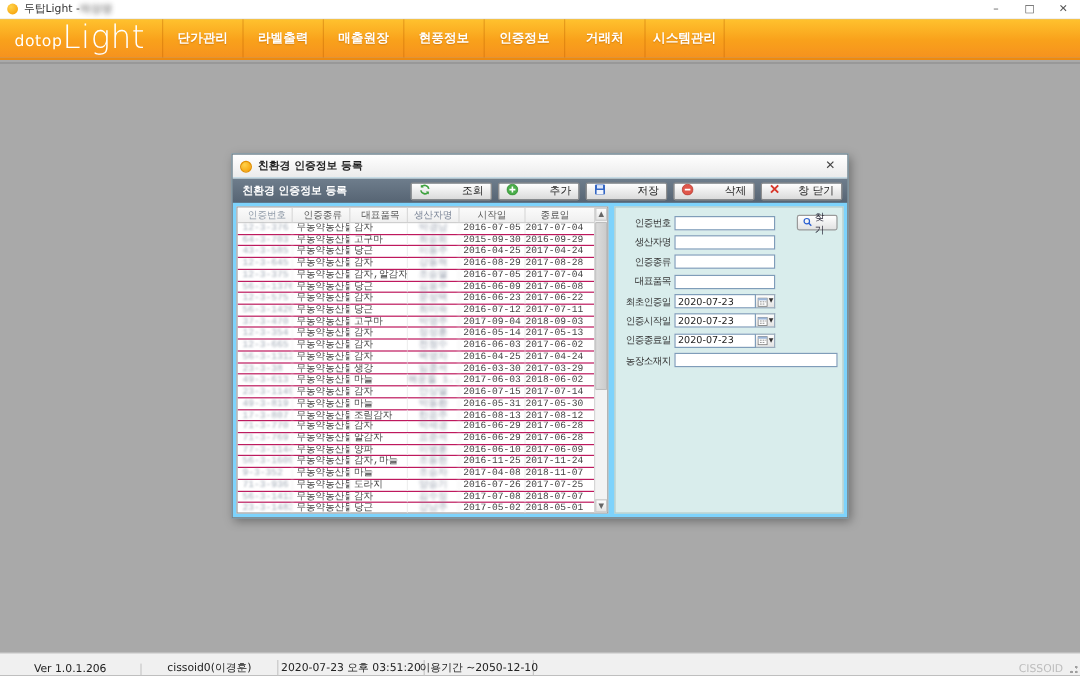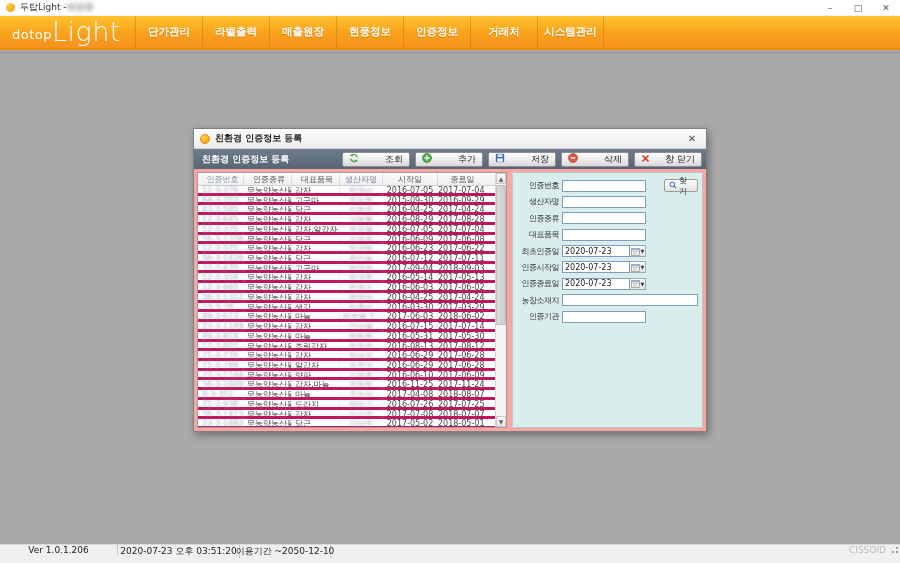--- a/index.html
+++ b/index.html
@@ -27,21 +27,21 @@
   .nav-item { width:67px; display:flex; align-items:center; justify-content:center;
     color:#fff; font-size:10.5px; font-weight:bold; text-shadow:0 1px 1px rgba(170,90,0,.45);
     border-left:1px solid rgba(185,95,0,.35); cursor:pointer; }
   .nav-item:last-child { border-right:1px solid rgba(185,95,0,.35); }
 
   
   .desktop { position:absolute; left:0; top:52px; width:900px; height:492px; background:#a9a9a9; border-top:1px solid #8d8d8d; }
 
   
   .dialog { position:absolute; left:193px; top:128px; width:514px; height:304px;
-    background:#fca5a5; border:1px solid #7f7f7f; box-shadow:2px 3px 8px rgba(0,0,0,.35); }
+    background:#7dd3fc; border:1px solid #7f7f7f; box-shadow:2px 3px 8px rgba(0,0,0,.35); }
   .dlg-titlebar { height:20px; background:linear-gradient(#ffffff,#ebebeb); border-bottom:1px solid #d2d2d2;
     display:flex; align-items:center; padding:0 6px; }
   .dlg-dot { width:10px; height:10px; border-radius:50%; background:radial-gradient(circle at 35% 30%, #ffd24a, #f59a00); border:1px solid #e08f00; margin-right:5px; }
   .dlg-title { font-size:9px; font-weight:bold; color:#222; }
   .dlg-close { margin-left:auto; font-size:10px; color:#444; width:16px; text-align:center; cursor:pointer; }
   .dlg-toolbar { height:20px; background:linear-gradient(#6e7d8c,#57listen6675); background:linear-gradient(#6e7d8c,#566473);
     display:flex; align-items:center; padding:0 4px 0 8px; }
   .dlg-toolbar-label { font-size:9px; font-weight:bold; color:#fff; }
   .tb-buttons { margin-left:auto; display:flex; gap:5px; }
   .tb-btn { min-width:68px; height:15px; display:flex; align-items:center; justify-content:space-between; gap:4px;
@@ -49,21 +49,21 @@
     font-size:9px; color:#222; cursor:pointer; padding:0 6px; }
   .tb-btn svg { flex:none; }
 
   .dlg-body { display:flex; gap:5px; padding:3px; height:262px; }
 
   
   .tablewrap { width:311px; background:#fff; border:1px solid #9e9e9e; position:relative; overflow:hidden; }
   .tbl { position:absolute; left:0; top:0; right:11px; bottom:0; }
   .thead { display:flex; height:13px; background:linear-gradient(#fbfbfb,#efefef); border-bottom:1px solid #cfcfcf; }
   .th { font-size:8px; color:#555; display:flex; align-items:center; justify-content:center; border-right:1px solid #dadada; overflow:hidden; white-space:nowrap; }
-  .trow { display:flex; height:9.72px; border-bottom:3px solid #be185d; cursor:default; }
+  .trow { display:flex; height:9.72px; border-bottom:1px solid #be185d; cursor:default;font-family:Liberation Mono, monospace; }
   .td { font-size:8px; line-height:9.5px; color:#444; border-right:1px solid #efefef; overflow:hidden; white-space:nowrap; }
   .c-no   { width:46px; padding-left:4px; color:#8f9aa8; }
   .c-kind { width:48px; padding-left:3px; }
   .c-item { width:48px; padding-left:3px; }
   .c-prod { width:43px; text-align:center; color:#7c8698; }
   .c-start{ width:55px; text-align:center; }
   .c-end  { width:49px; text-align:left; border-right:none; }
   .blur-name { filter:blur(1.4px); opacity:.8; }
 
   .vscroll { position:absolute; right:0; top:0; bottom:0; width:11px; background:#f3f3f3; border-left:1px solid #d6d6d6; }
@@ -80,21 +80,21 @@
     font-family:"DejaVu Sans","Liberation Sans",sans-serif; color:#222; outline:none; }
   .w-norm { width:84px; } .w-date { width:68px; } .w-wide { width:136px; }
   .date-btn { width:16px; height:12px; border:1px solid #9ab; border-left:none; background:linear-gradient(#fdfdfd,#e3e3e3);
     display:flex; align-items:center; justify-content:center; gap:1px; cursor:pointer; }
   .date-btn .arr { font-size:5px; color:#333; }
   .find-btn { margin-left:18px; height:13px; padding:0 4px; display:flex; align-items:center; gap:2px;
     background:linear-gradient(#ffffff,#e2e2e2); border:1px solid #9a9a9a; border-radius:2px; font-size:8px; color:#223; cursor:pointer; }
 
   
   .statusbar { position:absolute; left:0; top:544px; width:900px; height:19px; background:#f0f0f0;
-    border-top:1px solid #d9d9d9; display:flex; align-items:flex-start; font-size:9px; color:#222; }
+    border-top:1px solid #d9d9d9; display:flex; align-items:flex-end; font-size:9px; color:#222; }
   .st-cell { display:flex; align-items:center; justify-content:center; border-right:1px solid #c8c8c8; white-space:nowrap; }
   .st-ver { width:118px; } .st-user { width:114px; } .st-time { width:122px; } .st-period { width:91px; }
   .st-fill { flex:1; border-right:1px solid #c8c8c8; }
   .st-brand { width:82px; display:flex; align-items:center; justify-content:flex-end; padding-right:14px; color:#bdbdbd; position:relative; }
   .grip { position:absolute; right:2px; bottom:2px; width:9px; height:9px;
     background:
       radial-gradient(circle at 8px 8px,#9f9f9f 1px,transparent 1.3px),
       radial-gradient(circle at 8px 4px,#9f9f9f 1px,transparent 1.3px),
       radial-gradient(circle at 4px 8px,#9f9f9f 1px,transparent 1.3px); }
 </style>
@@ -360,21 +360,21 @@
                 <div class="td c-prod blur-name">조동현</div>
                 <div class="td c-start">2016-11-25</div>
                 <div class="td c-end">2017-11-24</div>
               </div>
               <div class="trow">
                 <div class="td c-no blur-soft">9-3-352</div>
                 <div class="td c-kind">무농약농산물</div>
                 <div class="td c-item">마늘</div>
                 <div class="td c-prod blur-name">조승자</div>
                 <div class="td c-start">2017-04-08</div>
-                <div class="td c-end">2018-08-07</div>
+                <div class="td c-end">2018-11-07</div>
               </div>
               <div class="trow">
                 <div class="td c-no blur-soft">71-3-936</div>
                 <div class="td c-kind">무농약농산물</div>
                 <div class="td c-item">도라지</div>
                 <div class="td c-prod blur-name">양승기</div>
                 <div class="td c-start">2016-07-26</div>
                 <div class="td c-end">2017-07-25</div>
               </div>
               <div class="trow">
@@ -459,31 +459,28 @@
                 <rect x="1" y="2" width="10" height="2.4" fill="#9db6d8"></rect>
                 <path d="M3 6h2M6 6h2M9 6h1M3 8.5h2M6 8.5h2" stroke="#777" stroke-width="0.9"></path>
               </svg>
               <span class="arr">▼</span>
             </span>
           </div>
           <div class="frow">
             <span class="flabel">농장소재지</span>
             <input class="finput w-wide" style="">
           </div>
-          <div class="frow">
-            <span class="flabel">인증기관</span>
-            <input class="finput w-norm" style="">
-          </div>
         </div>
 
     </div>
   </div>
 
   <div class="statusbar">
     <div class="st-cell st-ver">Ver 1.0.1.206</div>
+    <div class="st-cell st-user">cissoid0(이경훈)</div>
     <div class="st-cell st-time">2020-07-23 오후 03:51:20</div>
     <div class="st-cell st-period">이용기간 ~2050-12-10</div>
     <div class="st-fill"></div>
     <div class="st-brand">
       <span>CISSOID</span>
       <span class="grip"></span>
     </div>
   </div>
 
 </div>

